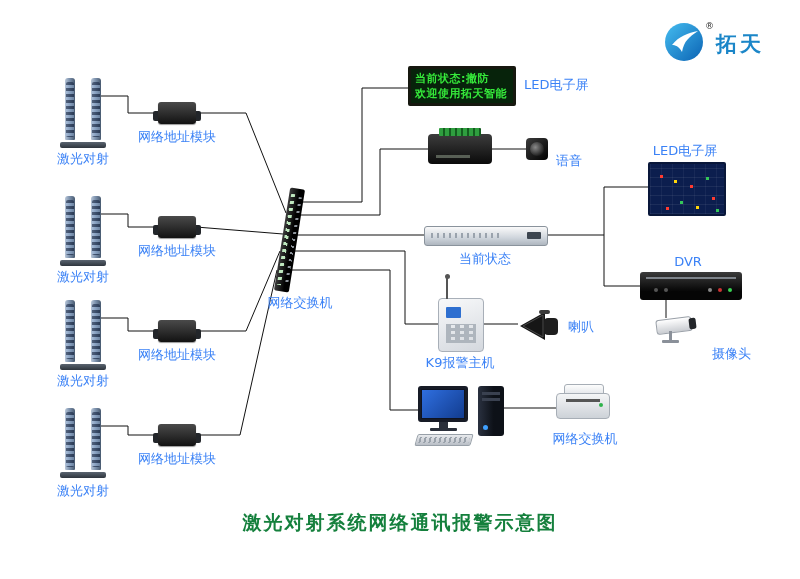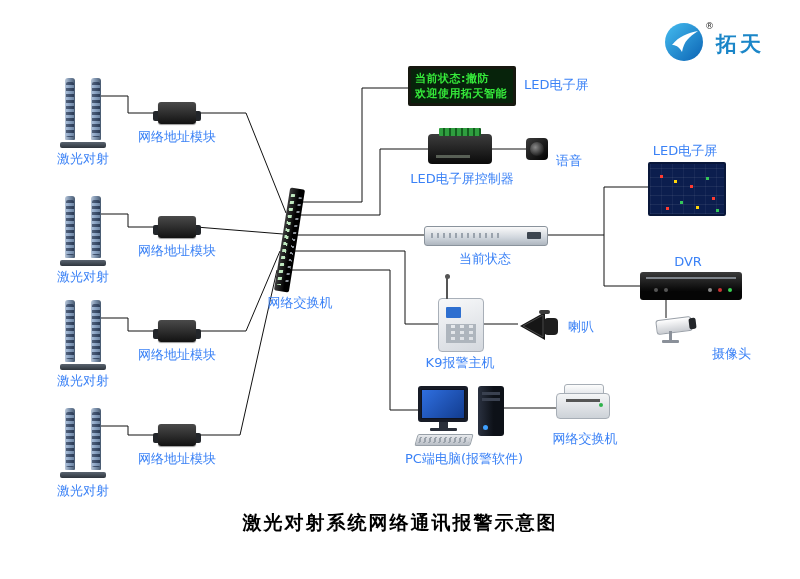--- a/index.html
+++ b/index.html
@@ -112,21 +112,21 @@
     background:linear-gradient(180deg,#f4f5f6,#cdd2d8);box-sizing:border-box;}
   .printer-slot{position:absolute;left:10px;top:15px;width:34px;height:3px;background:#555;}
   .printer-btn{position:absolute;right:7px;top:19px;width:4px;height:4px;border-radius:50%;background:#2eb24a;}
 
   
   .logo{display:flex;align-items:flex-start;}
   .reg{font-size:9px;color:#333;margin:0 2px 0 1px;line-height:1;}
   .brand{font-size:21px;font-weight:bold;color:#1b86c8;letter-spacing:3px;margin-top:8px;}
 
   .title{position:absolute;left:0;top:510px;width:800px;text-align:center;
-    font-size:19px;font-weight:bold;color:#000000;letter-spacing:2px;}
+    font-size:19px;font-weight:bold;color:#15803d;letter-spacing:2px;}
 
   svg.wires{position:absolute;left:0;top:0;}
   svg.wires polyline{fill:none;stroke:#111;stroke-width:1;}
 </style>
 </head>
 <body>
 
 <div id="canvas">
 
   <svg class="wires" width="800" height="579">
@@ -207,21 +207,20 @@
   <div class="switch abs" style="left:282px;top:188px"></div>
   <div class="label center" style="left:300px;top:294px">网络交换机</div>
 
   <div class="led-screen abs" style="left:408px;top:66px">
     <div class="led-line">当前状态:撤防</div>
     <div class="led-line">欢迎使用拓天智能</div>
   </div>
   <div class="label" style="left:524px;top:76px">LED电子屏</div>
 
   <div class="controller abs" style="left:428px;top:134px"></div>
-  <div class="label center" style="left:462px;top:170px">LED电子屏控制器</div>
 
   <div class="voice abs" style="left:526px;top:138px"></div>
   <div class="label" style="left:556px;top:152px">语音</div>
 
   <div class="linkage abs" style="left:424px;top:226px"></div>
   <div class="label center" style="left:485px;top:250px">当前状态</div>
 
   <div class="label center" style="left:685px;top:142px">LED电子屏</div>
   <div class="ledmap abs" style="left:648px;top:162px">
     <div class="dots"></div>
@@ -253,21 +252,20 @@
   </div>
   <div class="label" style="left:568px;top:318px">喇叭</div>
 
   <div class="abs" style="left:418px;top:386px;width:90px;height:62px">
     <div class="monitor"></div>
     <div class="monitor-stand"></div>
     <div class="monitor-base"></div>
     <div class="keyboard"></div>
     <div class="tower"></div>
   </div>
-  <div class="label center" style="left:464px;top:450px">PC端电脑(报警软件)</div>
 
   <div class="abs" style="left:556px;top:384px;width:54px;height:40px">
     <div class="printer-top"></div>
     <div class="printer-body"></div>
     <div class="printer-slot"></div>
     <div class="printer-btn"></div>
   </div>
   <div class="label center" style="left:585px;top:430px">网络交换机</div>
 
   <div class="title">激光对射系统网络通讯报警示意图</div>

